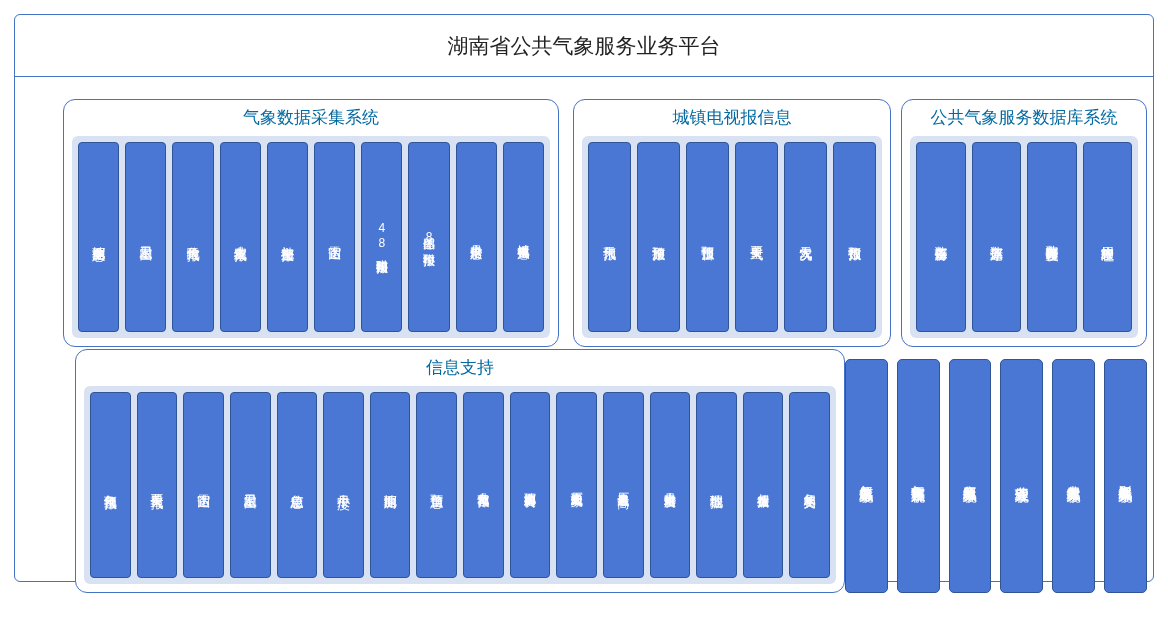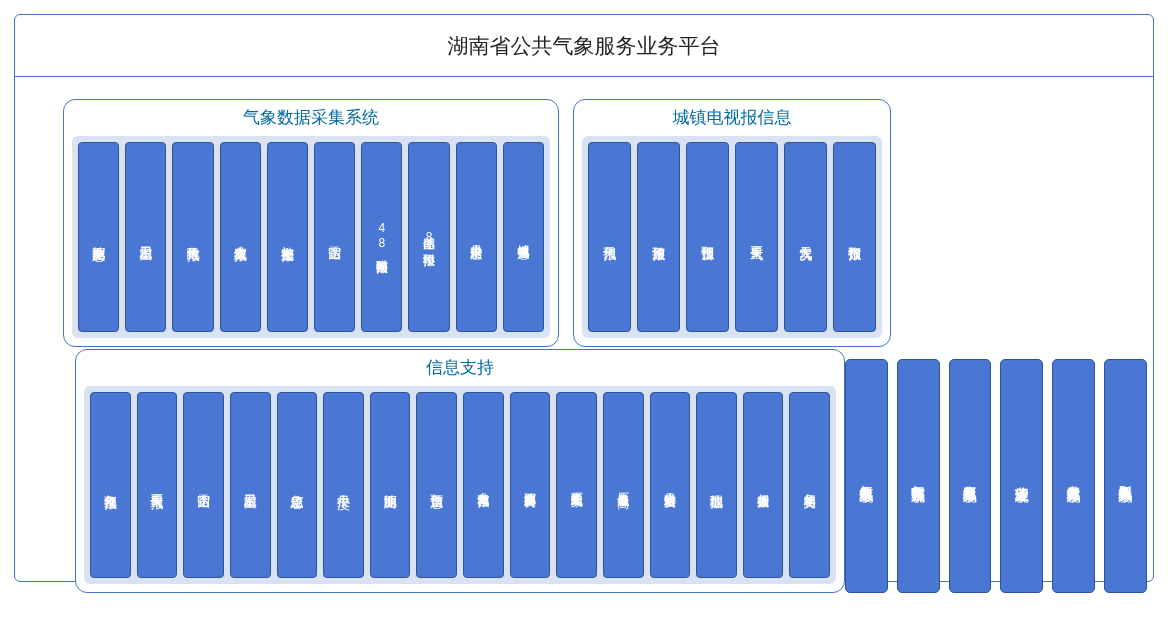--- a/index.html
+++ b/index.html
@@ -160,20 +160,31 @@
           <div class="chip">天气预报</div>
           <div class="chip">旅游预报</div>
           <div class="chip">预报预警</div>
           <div class="chip">重要天气</div>
           <div class="chip">天气实况</div>
           <div class="chip">指数预报</div>
         </div>
       </div>
     </div>
 
+    <div class="group" id="grp-db">
+      <div class="group-title">公共气象服务数据库系统</div>
+      <div class="group-inner">
+        <div class="chips">
+          <div class="chip">数据库备份</div>
+          <div class="chip">数据库还原</div>
+          <div class="chip">数据分布路径设置</div>
+          <div class="chip">用户权限管理</div>
+        </div>
+      </div>
+    </div>
 
     <div class="group" id="grp-support">
       <div class="group-title">信息支持</div>
       <div class="group-inner">
         <div class="chips">
           <div class="chip">气象台预报</div>
           <div class="chip">重要天气报</div>
           <div class="chip">雷达图</div>
           <div class="chip">卫星云图</div>
           <div class="chip">应急信息</div>

